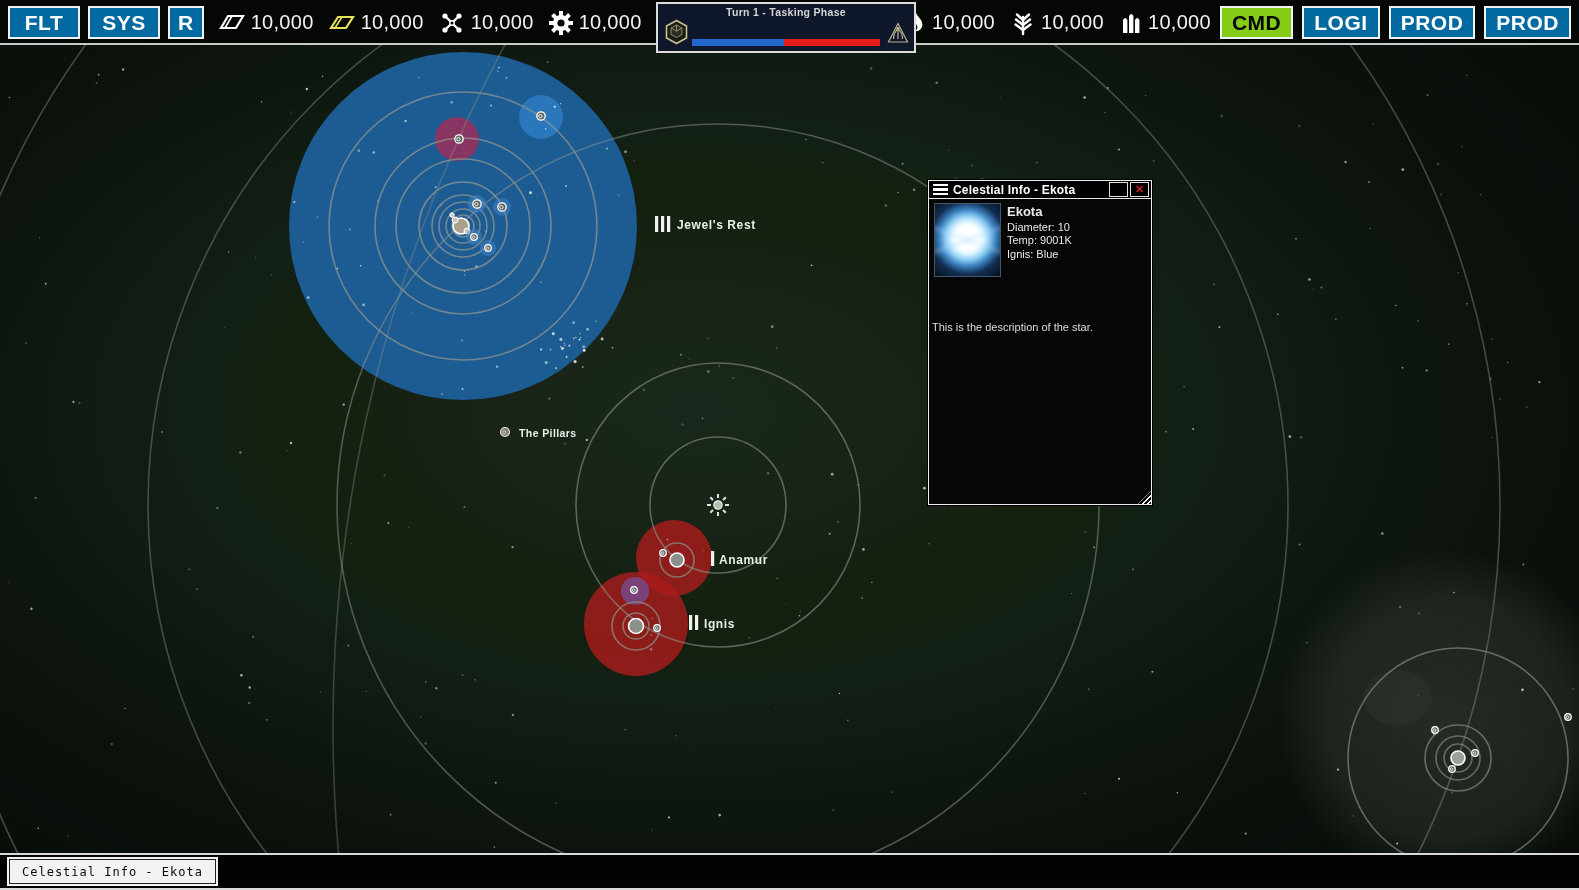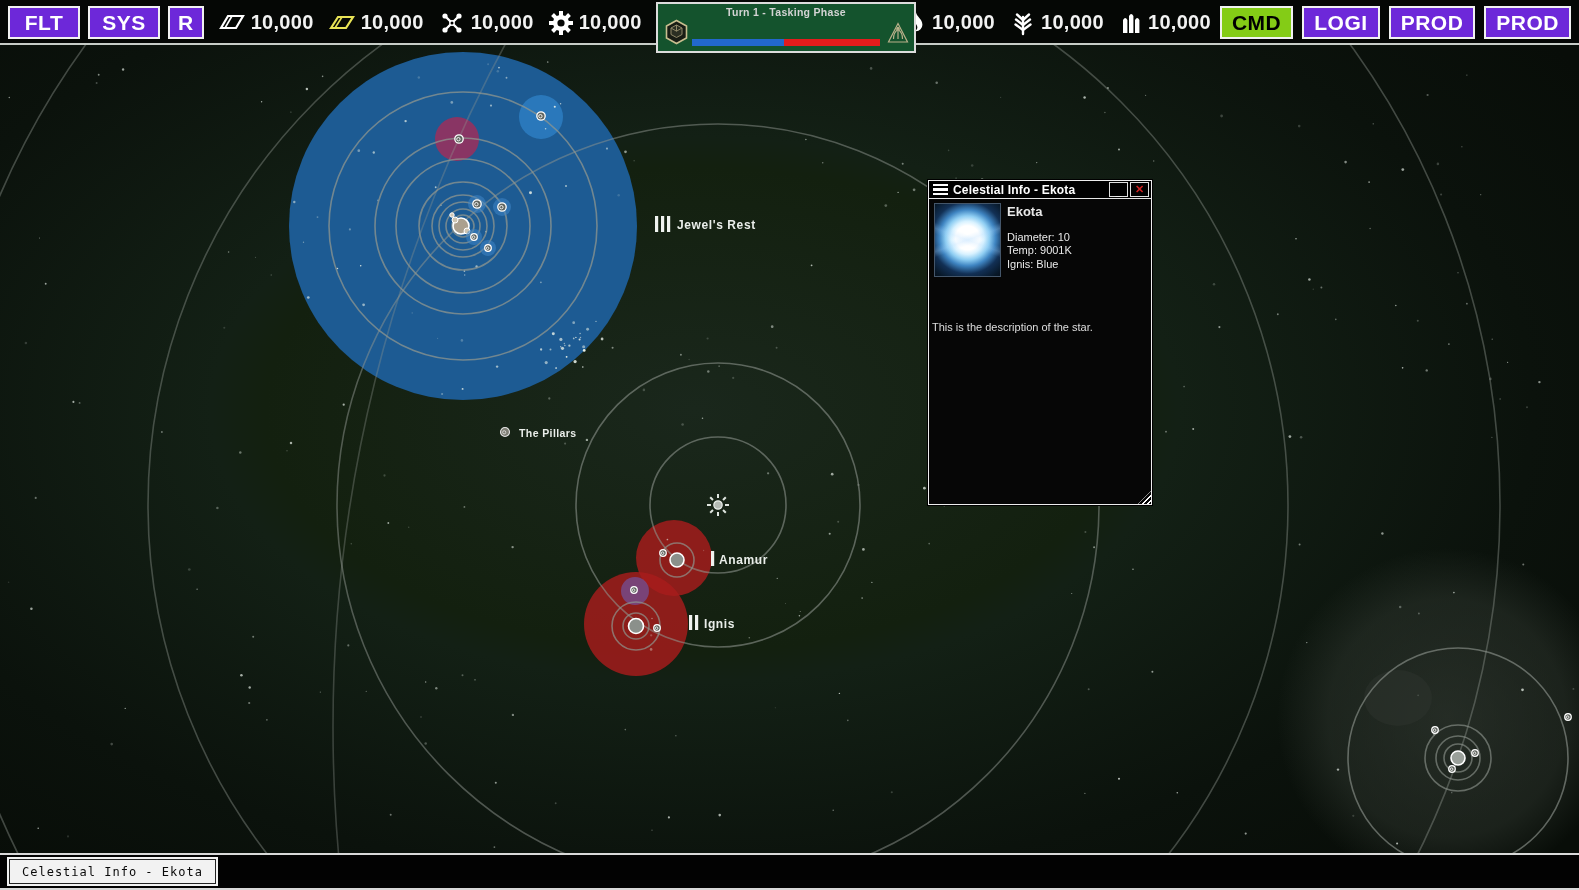--- a/index.html
+++ b/index.html
@@ -10,30 +10,30 @@
   svg.map{position:absolute;left:0;top:0;z-index:1;}
   .syslabel text{fill:#eaeeea;font-family:"Liberation Sans",sans-serif;font-weight:bold;
                  font-size:12px;letter-spacing:.6px;}
   .syslabel text.small{font-size:10.5px;font-weight:bold;letter-spacing:.4px;}
 
   
   .topbar{position:absolute;left:0;top:0;width:1579px;height:45px;background:#050705;
           border-bottom:2px solid #c7ccc7;z-index:6;box-sizing:border-box;}
   .tb-left{position:absolute;left:8px;top:0;height:45px;display:flex;align-items:center;gap:8px;}
   .tb-right{position:absolute;right:8px;top:0;height:45px;display:flex;align-items:center;gap:9px;}
-  .tbtn{height:33px;min-width:72px;padding:0 10px;background:#6d28d9;border:2px solid #f1f1f1;
+  .tbtn{height:33px;min-width:72px;padding:0 10px;background:#0369a1;border:2px solid #f1f1f1;
         color:#fff;font-family:"Liberation Sans",sans-serif;font-weight:bold;font-size:21px;
         letter-spacing:.5px;display:flex;align-items:center;justify-content:center;cursor:pointer;}
   .tbtn.narrow{min-width:18px;padding:0 8px;}
   .tbtn.active{background:#84cc16;color:#000;}
   .res{display:flex;align-items:center;gap:5px;margin-left:6px;}
   .res svg{display:block;}
-  .rval{color:#f2f2f2;font-weight:bold;font-size:20px;letter-spacing:.3px;text-align:right;}
-
-  .turn-panel{position:absolute;left:656px;top:2px;width:260px;height:51px;background:#14532d;
+  .rval{color:#f2f2f2;font-weight:normal;font-size:20px;letter-spacing:.3px;text-align:right;}
+
+  .turn-panel{position:absolute;left:656px;top:2px;width:260px;height:51px;background:#0f172a;
               border:2px solid #dcdcdc;box-sizing:border-box;z-index:7;}
   .turn-phase{position:absolute;left:0;right:0;top:2px;text-align:center;color:#d4d4d4;
               font-size:10.5px;font-weight:bold;letter-spacing:.3px;}
   .turn-date{position:absolute;left:0;right:0;top:13px;text-align:center;color:#f7f7f7;
              font-size:23px;font-weight:bold;letter-spacing:1px;}
   .hexicon{position:absolute;left:6px;bottom:2px;}
   .tridenticon{position:absolute;right:4px;bottom:2px;}
   .pbar{position:absolute;left:34px;right:34px;bottom:5px;height:7px;display:flex;background:#111;}
   .pblue{background:#2268cc;height:100%;}
   .pred{background:#e31c1c;height:100%;flex:1;}
@@ -51,21 +51,21 @@
           font-weight:bold;line-height:1;cursor:pointer;}
   .winbtn.min span{transform:translateY(2px);}
   .winbtn.close{color:#cf1f1f;font-size:11px;}
   .wincontent{position:relative;height:calc(100% - 18px);}
   .starimg{position:absolute;left:5px;top:4px;width:65px;height:72px;border:1px solid #44566a;
      background:
        linear-gradient(160deg,rgba(180,220,255,0) 44%,rgba(170,215,255,.25) 50%,rgba(180,220,255,0) 56%),
        linear-gradient(20deg,rgba(180,220,255,0) 44%,rgba(170,215,255,.22) 50%,rgba(180,220,255,0) 56%),
        radial-gradient(circle at 50% 47%,#ffffff 0 24%,#d9f2ff 33%,#8ecdf2 44%,#3f85c2 56%,#123055 72%,#081828 92%,#06121f 100%);}
   .wininfo{position:absolute;left:78px;top:6px;color:#e9e9e9;font-size:11px;line-height:13.5px;}
-  .wininfo .sname{font-size:13px;font-weight:bold;margin-bottom:12px;}
+  .wininfo .sname{font-size:13px;font-weight:bold;margin-bottom:2px;}
   .windesc{position:absolute;left:3px;top:94px;right:4px;color:#dedede;font-size:11px;margin-top:28px;}
   .resize{position:absolute;right:0;bottom:0;width:13px;height:13px;cursor:nwse-resize;
           background:repeating-linear-gradient(-45deg,rgba(0,0,0,0) 0 2px,#fff 2px 3.5px);
           clip-path:polygon(100% 0,100% 100%,0 100%);}
 
   
   .taskbar{position:absolute;left:0;right:0;bottom:0;height:37px;background:#020202;z-index:8;
            border-top:2px solid #d9d9d9;border-bottom:2px solid #d9d9d9;box-sizing:border-box;
            display:flex;align-items:center;}
   .taskbtn{margin-left:9px;height:25px;padding:0 12px;background:#f2f2f2;color:#0a0a0a;

